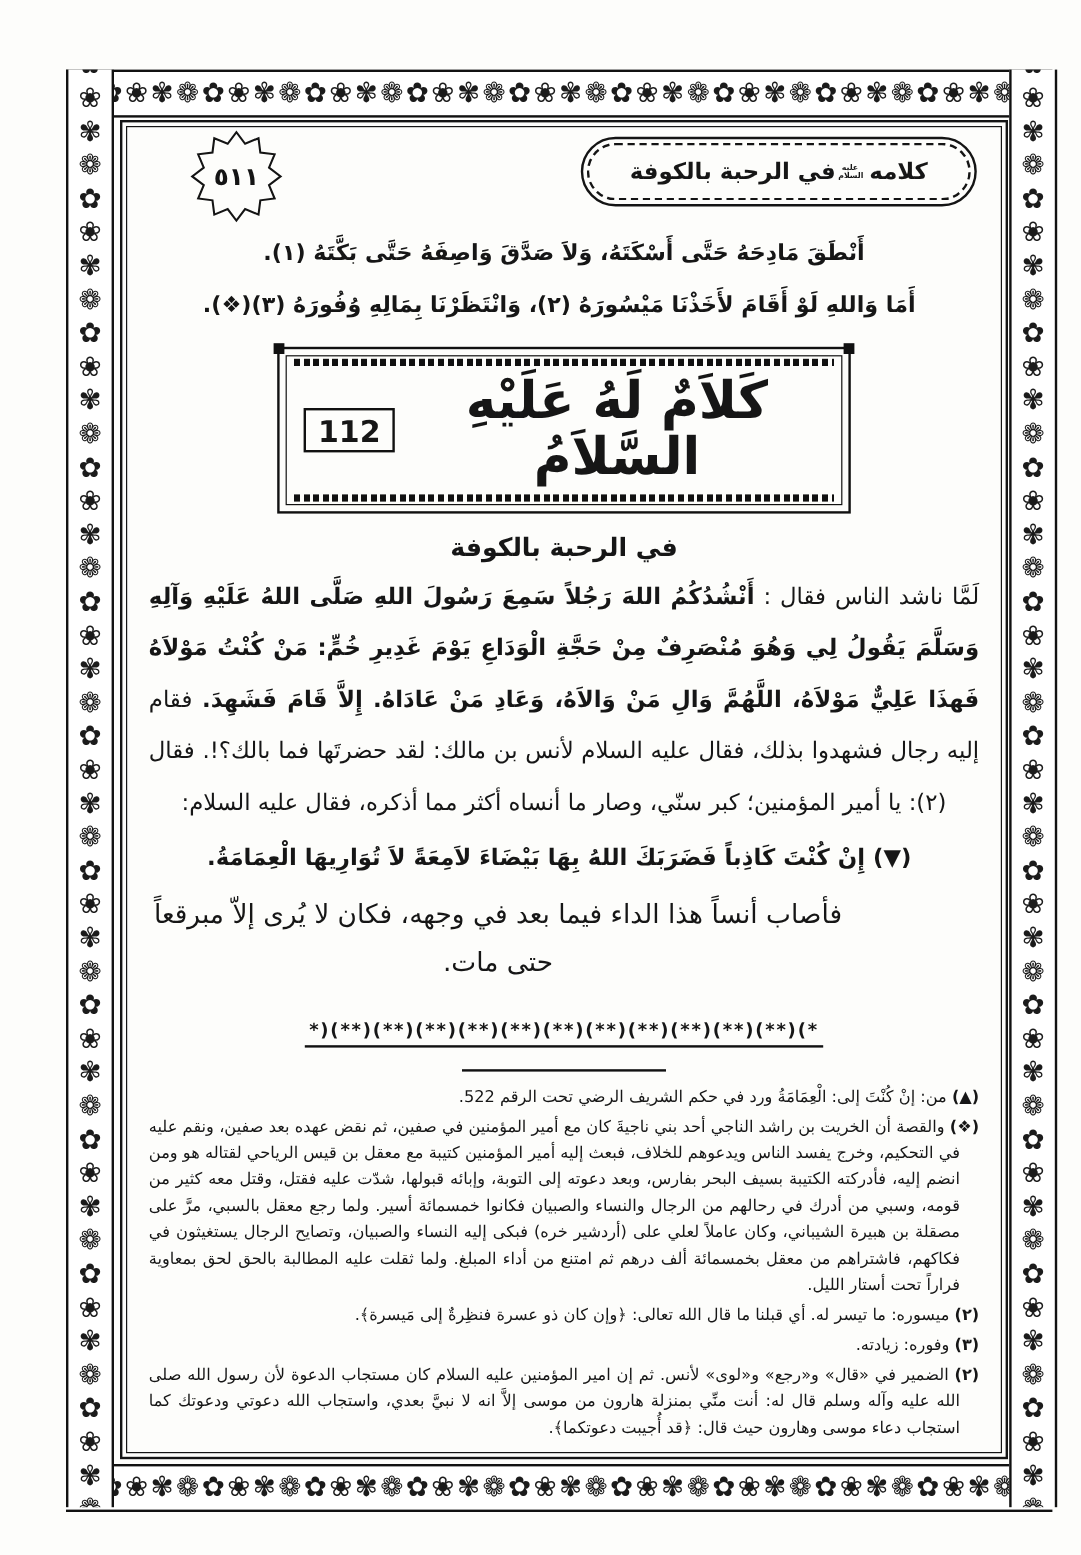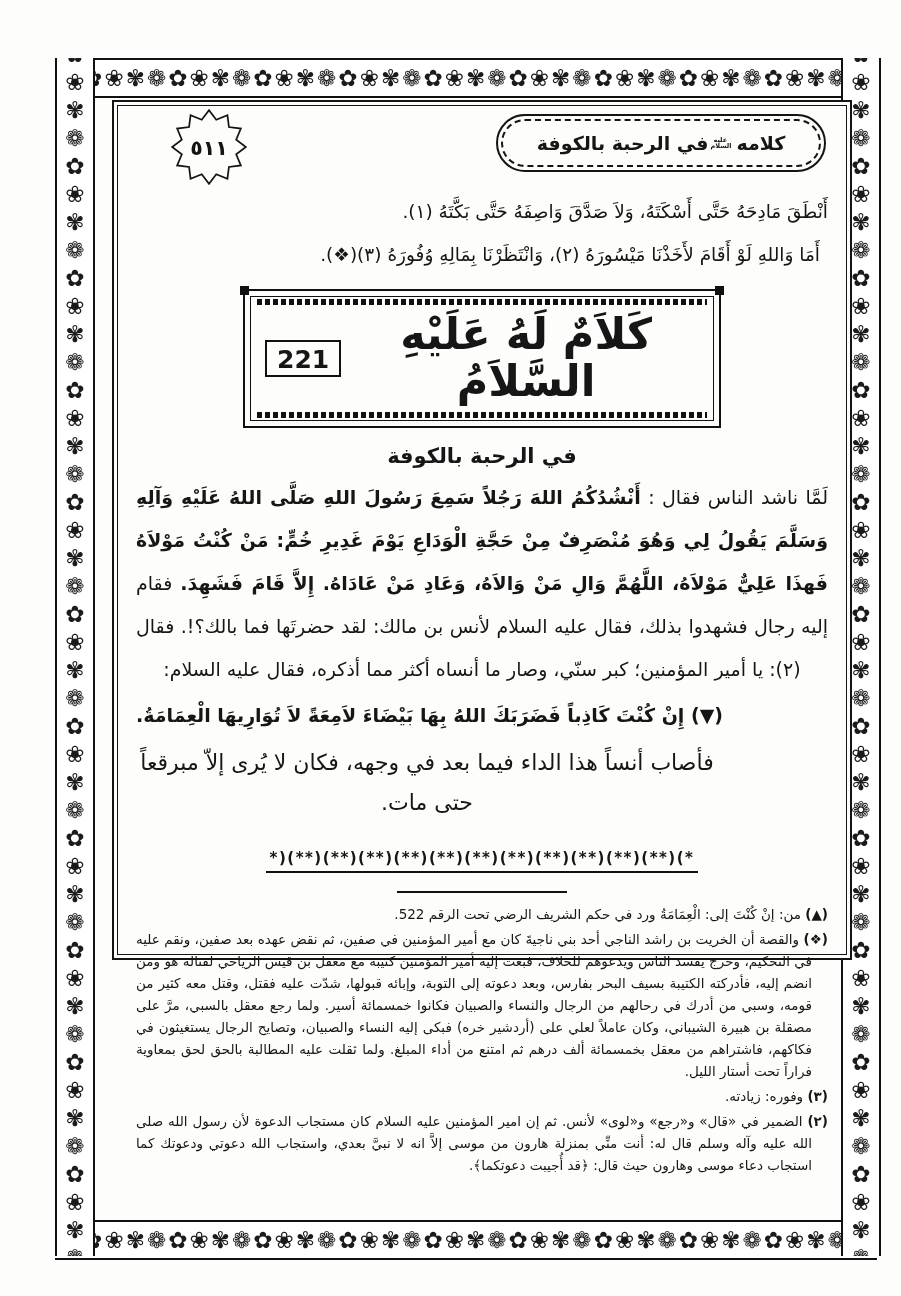--- a/index.html
+++ b/index.html
@@ -16,21 +16,21 @@
     background:#fff;
   }
   .band-h{left:55px;width:822px;height:36px;border-top:2px solid #111;border-bottom:2px solid #111;line-height:30px;}
   .band-top{top:58px;}
   .band-bottom{top:1220px;}
   .band-v{top:58px;width:36px;height:1198px;border-left:2px solid #111;border-right:2px solid #111;writing-mode:vertical-rl;letter-spacing:2px;}
   .band-left{left:55px;}
   .band-right{left:841px;}
   
   .frame{
-    position:absolute;left:112px;top:100px;width:740px;height:860px;
+    position:absolute;left:100px;top:100px;width:740px;height:1116px;
     border:2.5px solid #141414;box-sizing:border-box;background:#fdfdfb;
   }
   .frame::before{
     content:"";position:absolute;inset:3px;border:1.2px solid #141414;pointer-events:none;
   }
   .frame-inner{position:relative;height:100%;box-sizing:border-box;padding:10px 22px 0 22px;}
   
   .header{position:relative;height:78px;}
   .pagenum-seal{position:absolute;left:34px;top:-4px;width:78px;height:78px;}
   .pagenum-seal text{font-family:"DejaVu Sans",sans-serif;font-weight:bold;font-size:19px;}
@@ -41,21 +41,21 @@
   .cartouche-inner{
     height:100%;border:2px dashed #141414;border-radius:24px;box-sizing:border-box;
     display:flex;align-items:center;justify-content:center;gap:5px;
     font-size:19px;font-weight:bold;
   }
   .honorific{
     display:inline-block;width:18px;font-size:6.5px;line-height:6.5px;
     font-weight:bold;text-align:left;vertical-align:middle;white-space:normal;
   }
   
-  .intro{margin:0;font-size:18.5px;font-weight:normal;line-height:43px;text-align:right;}
+  .intro{margin:0;font-size:18.5px;font-weight:bold;line-height:43px;text-align:center;}
   .intro-2{margin-right:8px;}
   
   .titlebox{
     width:478px;margin:13px auto 0;border:2.5px solid #111;padding:5px;box-sizing:border-box;background:#fdfdfb;
     position:relative;
   }
   .titlebox::before,.titlebox::after{
     content:"";position:absolute;width:9px;height:9px;background:#111;top:-5px;
   }
   .titlebox::before{right:-5px;} .titlebox::after{left:-5px;}
@@ -71,21 +71,21 @@
   .title-text{flex:1;text-align:center;font-size:43px;font-weight:bold;letter-spacing:1px;line-height:1.1;}
   .numbox{
     border:2.5px solid #111;font-size:25px;font-weight:bold;padding:5px 10px 3px;line-height:1;
   }
   .subtitle{margin:16px 0 4px;text-align:center;font-size:21px;font-weight:bold;}
   
   .body-p{
     margin:8px 0 0;font-size:19px;line-height:43px;text-align:justify;text-align-last:center;
   }
   .body-p .b{font-weight:bold;}
-  .saying{margin:4px 8px 0 0;font-size:19px;font-weight:bold;line-height:40px;text-align:left;}
+  .saying{margin:4px 8px 0 0;font-size:19px;font-weight:bold;line-height:40px;text-align:center;}
   .closing{margin:8px 0 0;font-size:22px;line-height:40px;text-align:center;padding-left:0;padding-right:110px;box-sizing:border-box;}
   
   .separator{
     width:fit-content;margin:24px auto 0;text-align:center;
     font-weight:bold;font-size:15px;letter-spacing:1.5px;
     border-bottom:2.5px solid #111;padding:0 4px 2px;line-height:22px;
   }
   
   .fn-divider{width:170px;height:2px;background:#111;margin:18px auto 10px;}
   .footnotes{font-size:13.5px;line-height:22px;}
@@ -121,36 +121,37 @@
           </div>
         </div>
       </div>
 
       <p class="intro intro-1">أَنْطَقَ مَادِحَهُ حَتَّى أَسْكَتَهُ، وَلاَ صَدَّقَ وَاصِفَهُ حَتَّى بَكَّتَهُ (١).</p>
       <p class="intro intro-2">أَمَا وَاللهِ لَوْ أَقَامَ لأَخَذْنَا مَيْسُورَهُ (٢)، وَانْتَظَرْنَا بِمَالِهِ وُفُورَهُ (٣)(❖).</p>
 
       <div class="titlebox">
         <div class="titlebox-inner">
           <span class="title-text">كَلاَمٌ لَهُ عَلَيْهِ السَّلاَمُ</span>
-          <span class="numbox">221</span>
+          <span class="numbox">112</span>
         </div>
       </div>
 
       <p class="subtitle">في الرحبة بالكوفة</p>
 
       <p class="body-p"><span>لَمَّا ناشد الناس فقال : </span><span class="b">أَنْشُدُكُمُ اللهَ رَجُلاً سَمِعَ رَسُولَ اللهِ صَلَّى اللهُ عَلَيْهِ وَآلِهِ وَسَلَّمَ يَقُولُ لِي وَهُوَ مُنْصَرِفٌ مِنْ حَجَّةِ الْوَدَاعِ يَوْمَ غَدِيرِ خُمٍّ: مَنْ كُنْتُ مَوْلاَهُ فَهذَا عَلِيٌّ مَوْلاَهُ، اللَّهُمَّ وَالِ مَنْ وَالاَهُ، وَعَادِ مَنْ عَادَاهُ. إِلاَّ قَامَ فَشَهِدَ.</span><span> فقام إليه رجال فشهدوا بذلك، فقال عليه السلام لأنس بن مالك: لقد حضرتَها فما بالك؟!. فقال (٢): يا أمير المؤمنين؛ كبر سنّي، وصار ما أنساه أكثر مما أذكره، فقال عليه السلام:</span></p>
 
       <p class="saying">(▼) إِنْ كُنْتَ كَاذِباً فَضَرَبَكَ اللهُ بِهَا بَيْضَاءَ لاَمِعَةً لاَ تُوَارِيهَا الْعِمَامَةُ.</p>
       <p class="closing">فأصاب أنساً هذا الداء فيما بعد في وجهه، فكان لا يُرى إلاّ مبرقعاً حتى مات.</p>
 
       <div class="separator">*)(**)(**)(**)(**)(**)(**)(**)(**)(**)(**)(**)(*</div>
 
       <div class="fn-divider"></div>
       <div class="footnotes">
         <p class="fn"><span class="fn-marker">(▲)</span> <span>من: إنْ كُنْتَ إلى: الْعِمَامَةُ ورد في حكم الشريف الرضي تحت الرقم 522.</span></p>
         <p class="fn"><span class="fn-marker">(❖)</span> <span>والقصة أن الخريت بن راشد الناجي أحد بني ناجيةَ كان مع أمير المؤمنين في صفين، ثم نقض عهده بعد صفين، ونقم عليه في التحكيم، وخرج يفسد الناس ويدعوهم للخلاف، فبعث إليه أمير المؤمنين كتيبة مع معقل بن قيس الرياحي لقتاله هو ومن انضم إليه، فأدركته الكتيبة بسيف البحر بفارس، وبعد دعوته إلى التوبة، وإبائه قبولها، شدّت عليه فقتل، وقتل معه كثير من قومه، وسبي من أدرك في رحالهم من الرجال والنساء والصبيان فكانوا خمسمائة أسير. ولما رجع معقل بالسبي، مرَّ على مصقلة بن هبيرة الشيباني، وكان عاملاً لعلي على (أردشير خره) فبكى إليه النساء والصبيان، وتصايح الرجال يستغيثون في فكاكهم، فاشتراهم من معقل بخمسمائة ألف درهم ثم امتنع من أداء المبلغ. ولما ثقلت عليه المطالبة بالحق لحق بمعاوية فراراً تحت أستار الليل.</span></p>
+        <p class="fn"><span class="fn-marker">(٢)</span> <span>ميسوره: ما تيسر له. أي قبلنا ما قال الله تعالى: ﴿وإن كان ذو عسرة فنظِرةٌ إلى مَيسرة﴾.</span></p>
         <p class="fn"><span class="fn-marker">(٣)</span> <span>وفوره: زيادته.</span></p>
         <p class="fn"><span class="fn-marker">(٢)</span> <span>الضمير في «قال» و«رجع» و«لوى» لأنس. ثم إن امير المؤمنين عليه السلام كان مستجاب الدعوة لأن رسول الله صلى الله عليه وآله وسلم قال له: أنت منِّي بمنزلة هارون من موسى إلاَّ انه لا نبيَّ بعدي، واستجاب الله دعوتي ودعوتك كما استجاب دعاء موسى وهارون حيث قال: ﴿قد أُجيبت دعوتكما﴾.</span></p>
       </div>
 
     </div>
   </div>
 </div>
 
 </body></html>

